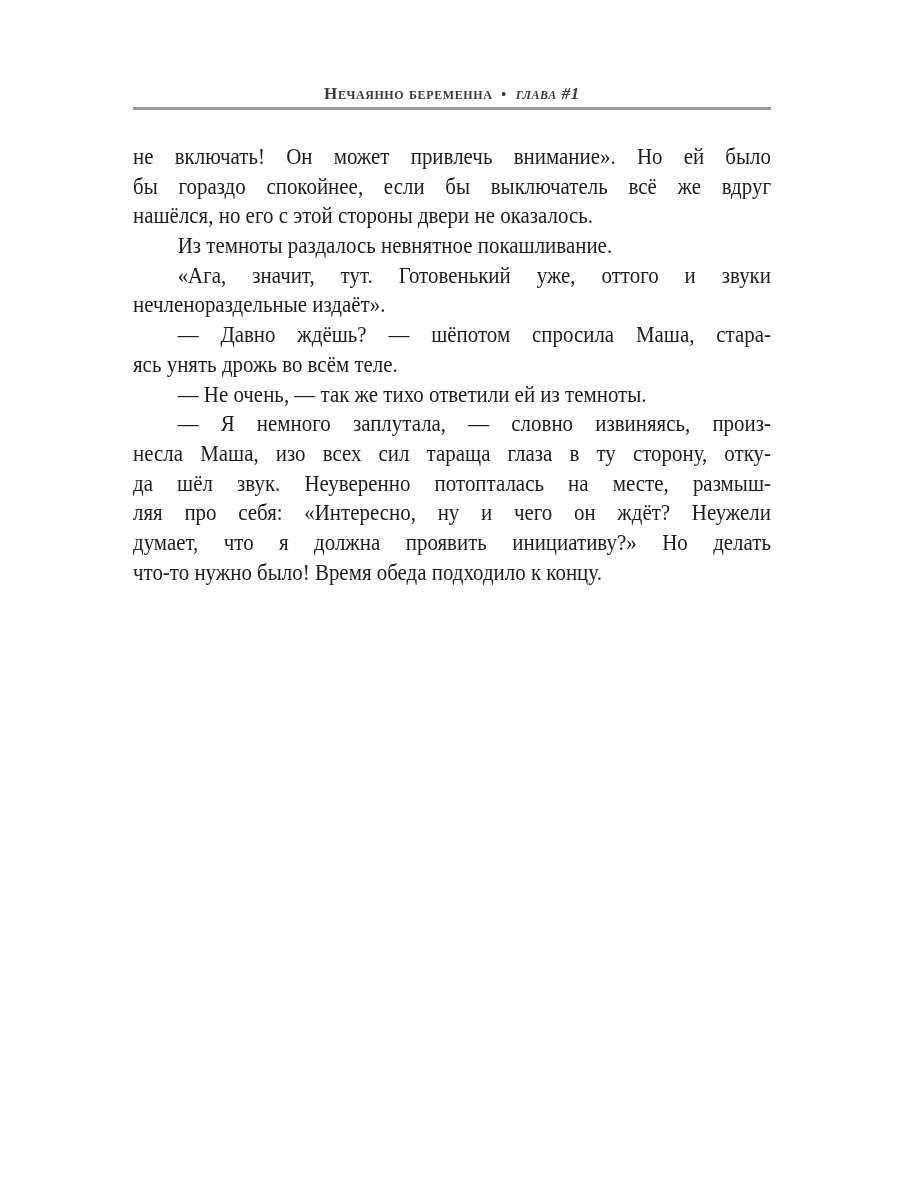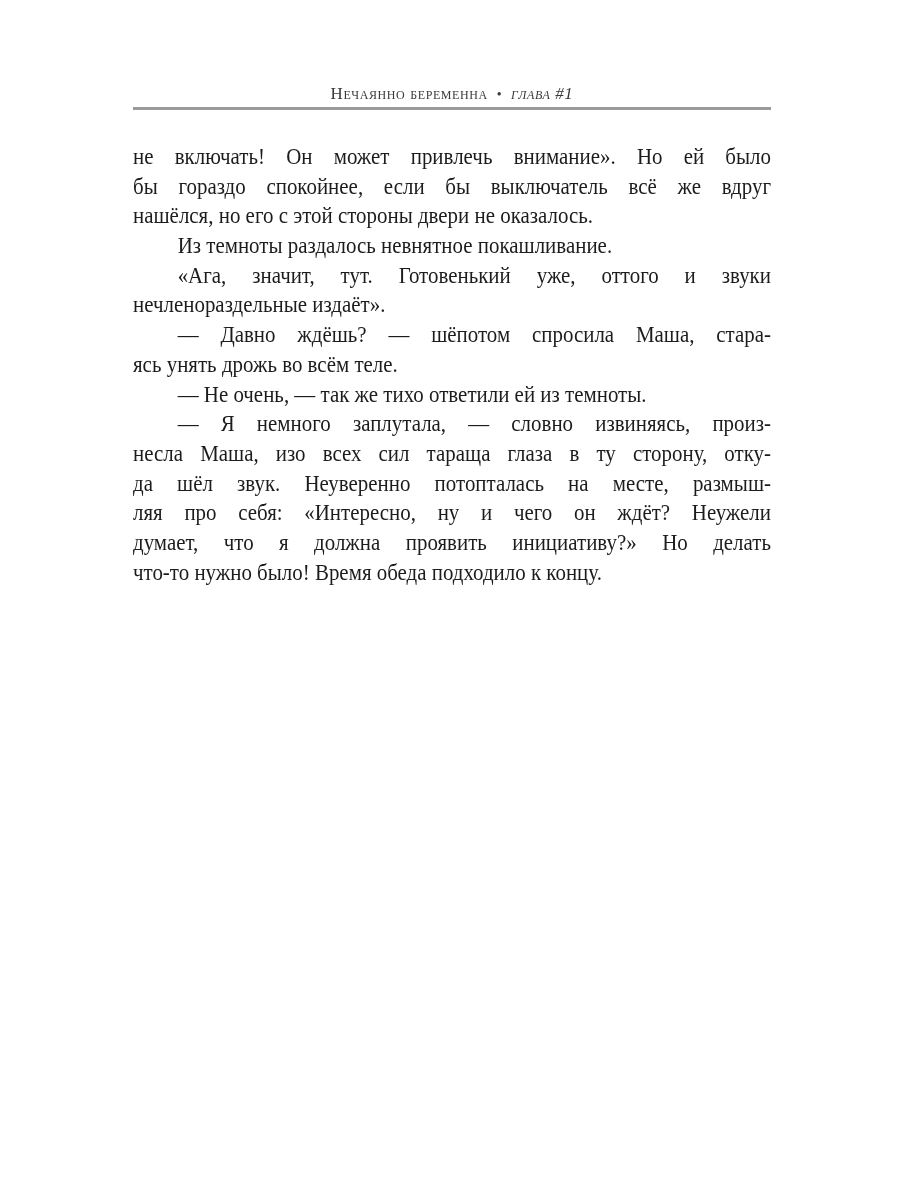--- a/index.html
+++ b/index.html
@@ -23,20 +23,21 @@
       position: absolute;
       left: 133px;
       top: 84px;
       width: 638px;
       text-align: center;
       font-family: "Liberation Serif", "DejaVu Serif", serif;
       font-size: 17px;
       color: #3a3a3a;
       letter-spacing: 0.6px;
       line-height: 20px;
+      font-weight: bold;
     }
     .running-head .title {
       font-variant: small-caps;
     }
     .running-head .sep {
       margin: 0 4px;
       font-size: 14px;
     }
     .running-head .chapter {
       font-style: italic;

